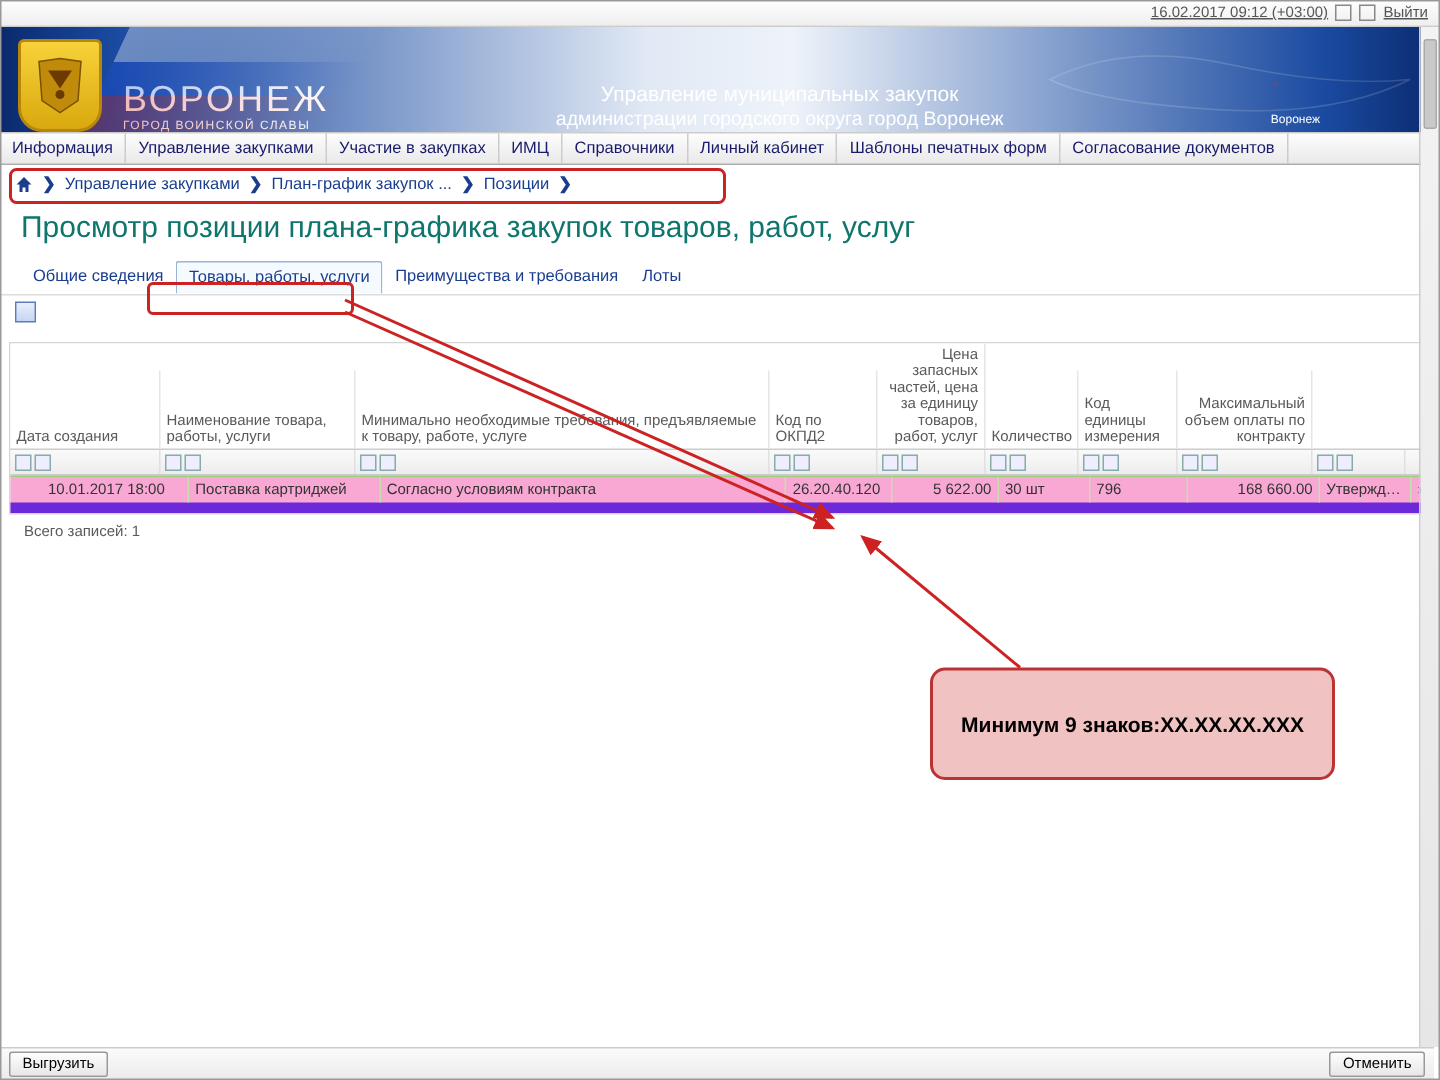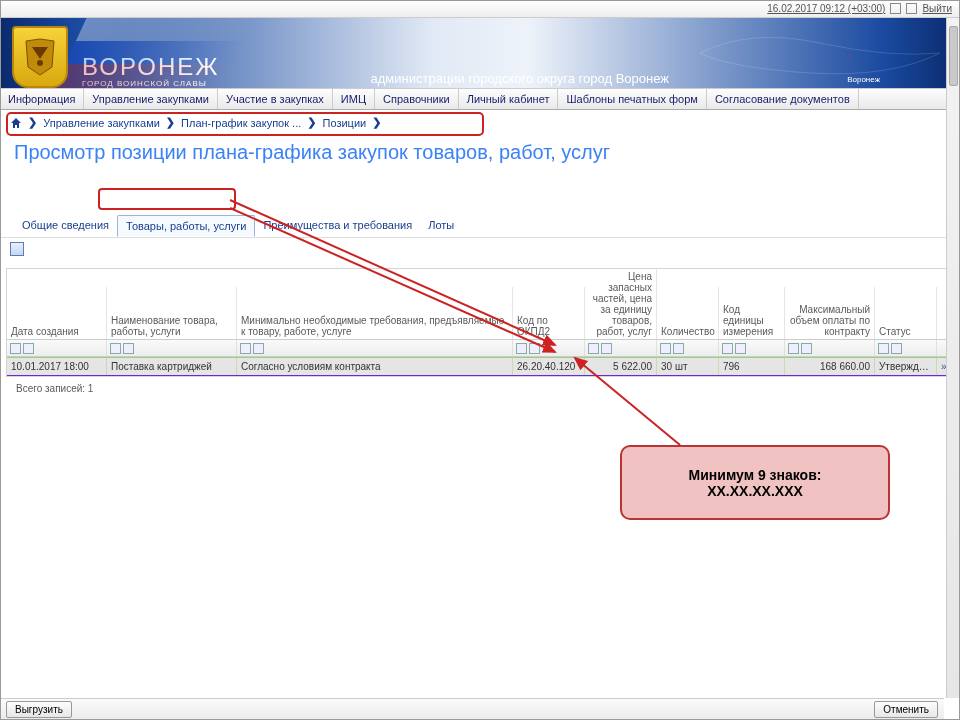--- a/index.html
+++ b/index.html
@@ -46,54 +46,54 @@
   .mainnav { background: linear-gradient(#fdfdfd,#e9e9e9); border-top: 1px solid #ccc; border-bottom: 1px solid #aaa; display: flex; align-items: stretch; height: 22px; font-size: 11px; }
   .mainnav .item { padding: 0 8px; display: flex; align-items: center; border-right: 1px solid #ccc; cursor: pointer; color: #1a1a6b; white-space: nowrap; }
 
   .crumbs { padding: 6px 10px; display: flex; align-items: center; gap: 4px; font-size: 11px; color: #1a3e8e; }
   .crumbs .home { width: 12px; height: 12px; display: inline-block; }
   .chevron { color: #1a3e8e; font-weight: bold; margin: 0 2px; }
   .crumbs a { color: #1a3e8e; text-decoration: none; cursor: pointer; }
   .crumb-box { position: absolute; top: 112px; left: 6px; width: 478px; height: 24px;
                border: 2px solid #cc2222; border-radius: 5px; pointer-events:none; }
 
-  .page-title { font-size: 20px; color: #3b82f6; padding: 6px 14px 10px; font-weight: 400; }
+  .page-title { font-size: 20px; color: #0f766e; padding: 6px 14px 10px; font-weight: 400; }
 
   .tabs { display: flex; gap: 0; padding: 0 14px; font-size: 11px; color: #1a3e8e; border-bottom: 1px solid #ddd; }
-  .tabs .tab { padding: 4px 8px; cursor: pointer; position: relative; margin-top: 41px; }
+  .tabs .tab { padding: 4px 8px; cursor: pointer; position: relative; }
   .tabs .tab.active { border: 1px solid #9bb5d9; border-bottom: 1px solid #fff; background: #f5faff; border-radius: 2px 2px 0 0; }
   .tab-highlight { position: absolute; top: 188px; left: 98px; width: 138px; height: 22px; border: 2px solid #cc2222; border-radius: 4px; pointer-events:none; }
 
   .worktools { padding: 4px 10px; }
   .tool { width: 14px; height: 14px; display: inline-block; border: 1px solid #5a7bbf; background: linear-gradient(#e8effb,#c4d7f1); }
 
   .grid { margin: 6px 6px 0; border: 1px solid #d5d5d5; font-size: 10px; }
   .ghead { display: flex; background: #fff; align-items:flex-end;}
   .ghead .col { border-right: 1px solid #e5e5e5; padding: 2px 4px; color: #5a5a5a; min-height: 52px; display:flex; align-items:flex-end; }
   .gfilter { display: flex; background: linear-gradient(#fafafa,#ededed); border-top: 1px solid #ccc; border-bottom: 1px solid #ccc; }
   .gfilter .col { border-right: 1px solid #e0e0e0; padding: 1px 3px; display:flex; gap:2px; align-items:center; height:16px;}
   .fi { width: 11px; height: 11px; display:inline-block; background:#eef; border:1px solid #8aa; }
-  .grow { display: flex; background: #e5e5e5; border-top: 1px solid #9bd07c; border-bottom: 1px solid #6d28d9; }
+  .grow { display: flex; background: #f9a8d4; border-top: 1px solid #9bd07c; border-bottom: 7px solid #6d28d9; padding-left: 21px; }
   .grow .col { border-right: 1px solid #c1e0ae; padding: 3px 4px; white-space: nowrap; overflow: hidden; text-overflow: ellipsis; }
   .totals { margin: 6px 16px; font-size: 10px; color: #5a5a5a;}
 
   .c1 { width: 100px;} .c2 { width: 130px;} .c3 { width: 276px;} .c4 { width: 72px;}
   .c5 { width: 72px; text-align:right;} .c6 { width: 62px;} .c7 { width: 66px;}
   .c8 { width: 90px; text-align:right;} .c9 { width: 62px;} .c10 { width: 12px;}
 
   .callout {
     position: absolute; top: 445px; left: 620px; width: 270px; height: 75px;
     background: #f0c2c2; border: 2px solid #b33; border-radius: 10px;
-    display: flex; flex-direction: column; align-items: center; justify-content: center;
+    display: flex; flex-direction: row; align-items: center; justify-content: center;
     font-family: "Times New Roman", serif; font-weight: bold; font-size: 14px; color: #000;
   }
 
   svg.arrow-svg { position: absolute; top: 0; left: 0; pointer-events: none; width: 960px; height: 720px; }
 
-  .footer { position: absolute; bottom: 0; left: 0; right: 16px; height: 22px; border-top: 1px solid #ccc;
+  .footer { position: absolute; bottom: 0; left: 0; right: 4px; height: 22px; border-top: 1px solid #ccc;
             background: linear-gradient(#fbfbfb,#ebebeb); display: flex; justify-content: space-between; align-items: center; padding: 0 6px;}
   .btn { font-size: 10px; padding: 2px 8px; border: 1px solid #999; background: linear-gradient(#fdfdfd,#e7e7e7); cursor: pointer; border-radius: 2px;}
   .scrollhint { position:absolute; right:0; top:18px; bottom:22px; width:14px; background:linear-gradient(#f3f3f3,#e6e6e6); border-left:1px solid #ccc;}
   .scrollhint .thumb { position:absolute; top:8px; left:2px; right:2px; height:60px; background:#c9c9c9; border:1px solid #aaa; border-radius:2px;}
 </style>
 </head>
 <body>
 
 <div class="topbar">
   <span class="ts">16.02.2017 09:12 (+03:00)</span>
@@ -109,20 +109,21 @@
         <path d="M4 4 L18 2 L32 4 L30 30 L18 38 L6 30 Z" fill="#c08a0a" stroke="#7a5200"></path>
         <path d="M10 10 L26 10 L18 22 Z" fill="#6b3a00"></path>
         <circle cx="18" cy="26" r="3" fill="#6b3a00"></circle>
       </svg>
   </div>
   <div>
     <div class="brand-title">ВОРОНЕЖ</div>
     <div class="brand-sub">ГОРОД ВОИНСКОЙ СЛАВЫ</div>
   </div>
   <div class="banner-right">
+    <div class="l1">Управление муниципальных закупок</div>
     <div>администрации городского округа город Воронеж</div>
   </div>
   <svg class="mapbg" viewBox="0 0 260 60">
       <path d="M10 30 Q60 5 130 20 T250 30 Q200 55 120 50 T10 30 Z" fill="none" stroke="#fff" stroke-width="1"></path>
       <circle cx="160" cy="33" r="2" fill="#d33"></circle>
     </svg>
   <div style="position:absolute; right:80px; bottom:4px; font-size:8px; color:#fff;">Воронеж</div>
 </div>
 
 <div class="mainnav">
@@ -169,21 +170,20 @@
 <div class="grid">
   <div class="ghead">
     <div class="col c1">Дата создания</div>
     <div class="col c2">Наименование товара, работы, услуги</div>
     <div class="col c3">Минимально необходимые требования, предъявляемые к товару, работе, услуге</div>
     <div class="col c4">Код по ОКПД2</div>
     <div class="col c5">Цена запасных частей, цена за единицу товаров, работ, услуг</div>
     <div class="col c6">Количество</div>
     <div class="col c7">Код единицы измерения</div>
     <div class="col c8">Максимальный объем оплаты по контракту</div>
-    <div class="col c9">Статус</div>
   </div>
   <div class="gfilter">
     <div class="col c1">
         <span class="fi"></span>
         <span class="fi"></span>
       </div>
     <div class="col c2">
         <span class="fi"></span>
         <span class="fi"></span>
       </div>

